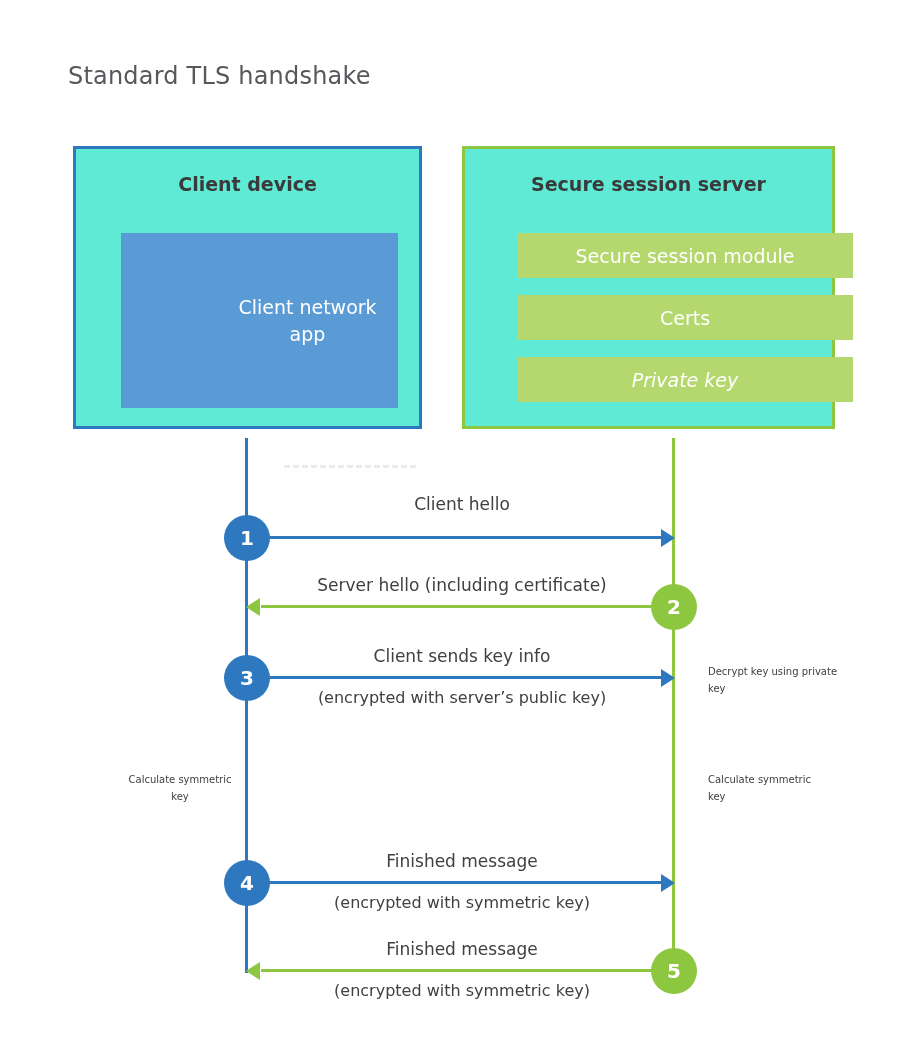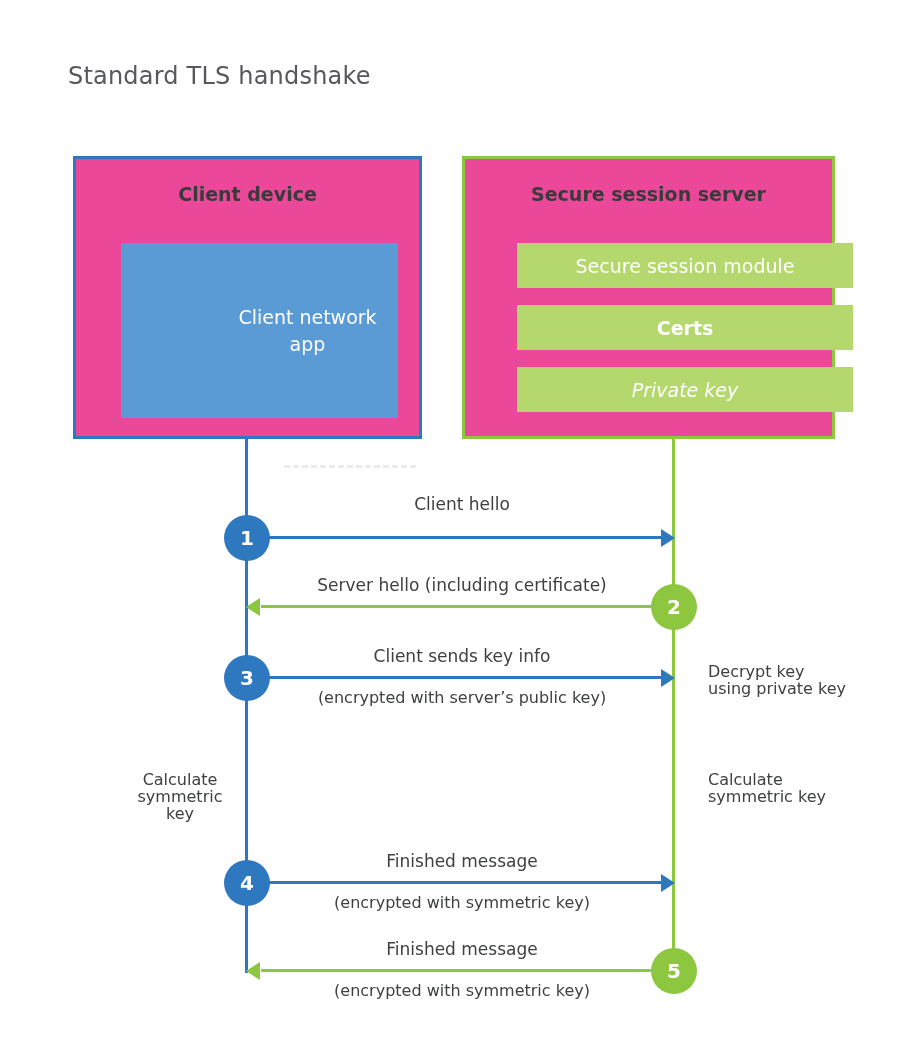--- a/index.html
+++ b/index.html
@@ -11,21 +11,21 @@
     font-family:"DejaVu Sans","Liberation Sans",sans-serif;
     overflow:hidden;
   }
   .title {
     position:absolute; left:36px; top:30px;
     font-size:24px; font-weight:400;
     color:var(--title-gray,#57585c);
     letter-spacing:0.2px;
   }
   
-  .box { position:absolute; top:124px; height:283px; background:#ec4899; }
+  .box { position:absolute; top:114px; height:283px; background:#5eead4; }
   .client-box { left:41px; width:349px; border:3px solid var(--blue,#2e78bf); }
   .server-box { left:430px; width:373px; border:3px solid var(--green,#8dc63f); }
   .box-title {
     margin-top:24px; text-align:center;
     font-size:19px; font-weight:700; color:#3a3a3a;
   }
   .app-box {
     position:absolute; left:37px; top:76px; width:277px; height:175px;
     background:var(--blue-fill,#5b9bd5);
     display:flex; align-items:center; justify-content:flex-end;
@@ -33,21 +33,21 @@
   .app-box span {
     display:block; width:165px; text-align:center;
     color:#ffffff; font-size:19px; line-height:27px;
   }
   .bar {
     position:absolute; left:44px; width:336px; height:45px;
     background:var(--green-fill,#b5d86e);
     display:flex; align-items:center; justify-content:center;
   }
   .bar span { color:#ffffff; font-size:19px; }
-  .bar1 { top:76px; } .bar2 { top:138px;font-weight:bold; } .bar3 { top:200px;font-style:italic; }
+  .bar1 { top:76px; } .bar2 { top:138px; } .bar3 { top:200px;font-style:italic; }
 
   
   .lifeline { position:absolute; width:3px; top:406px; height:535px; }
   .lifeline.blue  { left:213px; background:var(--blue,#2e78bf); }
   .lifeline.green { left:640px; background:var(--green,#8dc63f); }
 
   .faint-dashes {
     position:absolute; left:252px; top:433px; width:132px; height:0;
     border-top:3px dashed #ebebeb;
   }
@@ -75,21 +75,21 @@
   
   .lbl {
     position:absolute; left:230px; width:400px; text-align:center;
     font-size:17px; color:var(--text,#3f4040);
   }
   .sub {
     position:absolute; left:230px; width:400px; text-align:center;
     font-size:16px; color:var(--text,#3f4040);
   }
   .note {
-    position:absolute; font-size:16px; line-height:17px;
+    position:absolute; font-size:10px; line-height:17px;
     color:var(--text,#3f4040);
   }
   .note-decrypt { left:676px; top:631px; width:140px; }
   .note-calc-left { left:92px; top:739px; width:112px; text-align:center; }
   .note-calc-right { left:676px; top:739px; width:120px; }
 
   
   .l1 { top:504px; } .a1 { top:497px; } .c1 { top:483px; } .t1 { top:462px; }
   .l2 { top:573px; } .a2 { top:566px; } .c2 { top:552px; } .t2 { top:543px; }
   .l3 { top:644px; } .a3 { top:637px; } .c3 { top:623px; } .t3 { top:614px; } .s3 { top:656px; }

